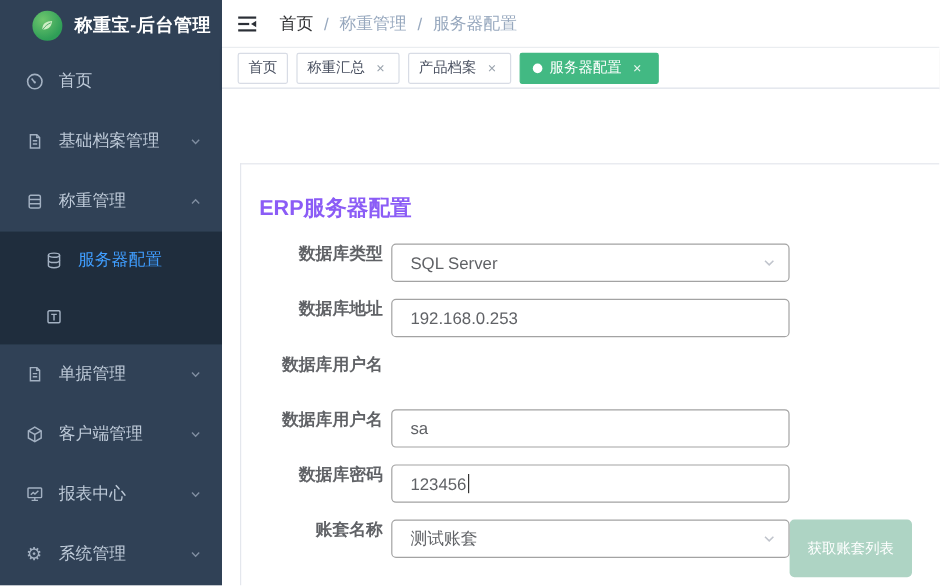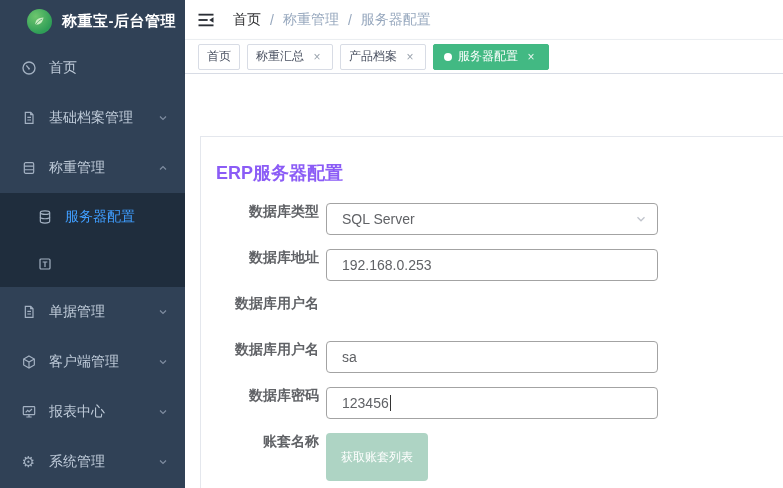--- a/index.html
+++ b/index.html
@@ -288,20 +288,28 @@
         <div class="form-row">
           <span class="form-label">数据库密码</span>
           <div class="control no-arrow">
             <span>123456</span>
             <span class="caret"></span>
           </div>
         </div>
 
         <div class="form-row">
           <span class="form-label">账套名称</span>
+          <div class="control">
+            <span>测试账套</span>
+            <span class="select-arrow">
+              <svg viewBox="0 0 24 24" fill="none" stroke="currentColor" stroke-width="2.2">
+                  <path d="M6 9l6 6 6-6"></path>
+                </svg>
+            </span>
+          </div>
           <button class="btn-fetch" disabled="">获取账套列表</button>
         </div>
 
       </div>
     </div>
 
   </div>
 </div>
 
 </body></html>

